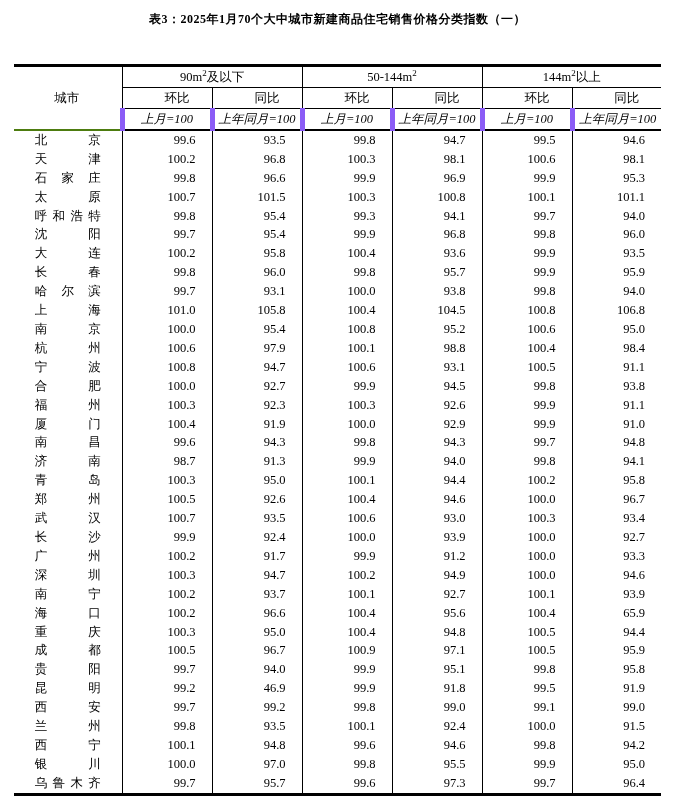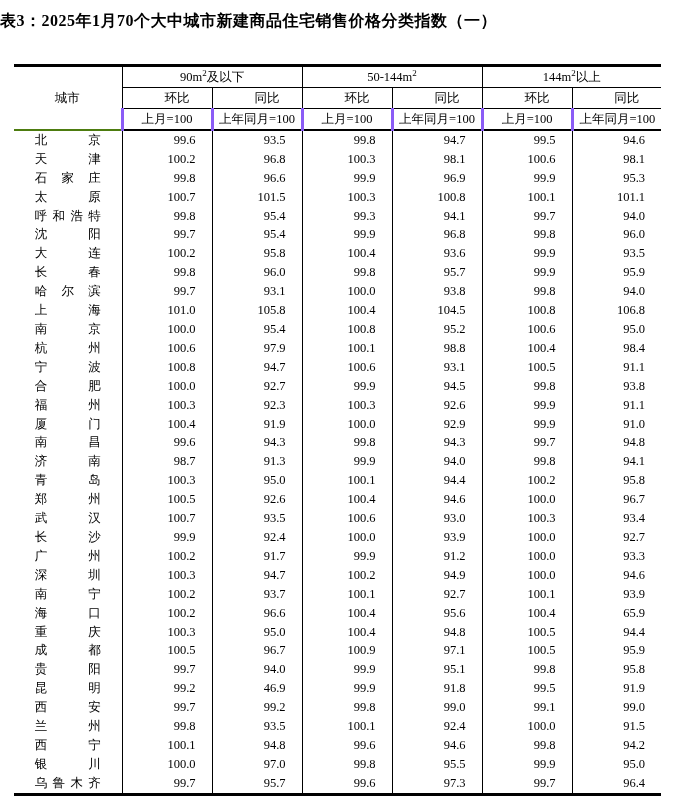--- a/index.html
+++ b/index.html
@@ -8,21 +8,22 @@
   body {
     width: 675px; height: 807px;
     font-family: "Liberation Serif", "DejaVu Serif", serif;
     color: #000000;
     overflow: hidden;
   }
   .title {
     box-sizing: border-box;
     height: 64px;
     padding-top: 11px;
-    font-size: 16px;
+    text-align: center;
+    font-size: 12px;
     font-weight: bold;
     letter-spacing: 0.5px;
   }
   table.price-table {
     margin-left: 14px;
     width: 647px;
     border-collapse: collapse;
     table-layout: fixed;
     border-top: 3px solid #000;
     border-bottom: 3px solid #000;
@@ -34,21 +35,21 @@
     height: 20px;
     overflow: hidden;
     white-space: nowrap;
   }
   thead th sup { font-size: 9px; }
   
   th.city-h { border-bottom: 2px solid #4d7c0f; }
   
   tr.h1 th.grp { border-bottom: 1px solid #000; border-left: 1px solid #000; }
   tr.h2 th { border-bottom: 1px solid #000; border-left: 1px solid #000; padding-left: 20px; }
-  tr.h3 th { border-bottom: 2px solid #000; border-left: 3px solid #8b5cf6; }
+  tr.h3 th { border-bottom: 2px solid #000; border-left: 5px solid #8b5cf6; font-style: italic; }
   tbody td {
     height: 18.91px;
     padding: 0;
     font-size: 12.5px;
     overflow: hidden;
     white-space: nowrap;
   }
   tbody td.num {
     text-align: right;
     padding-right: 16px;

